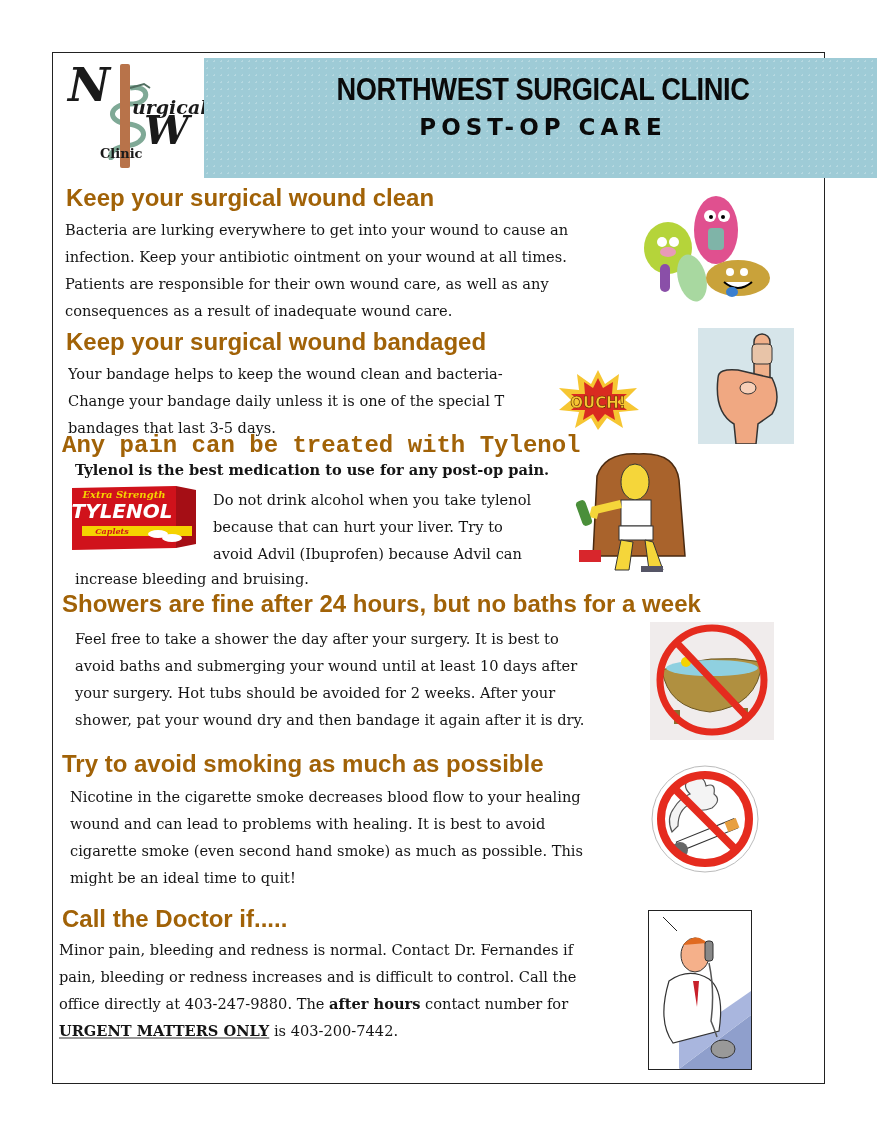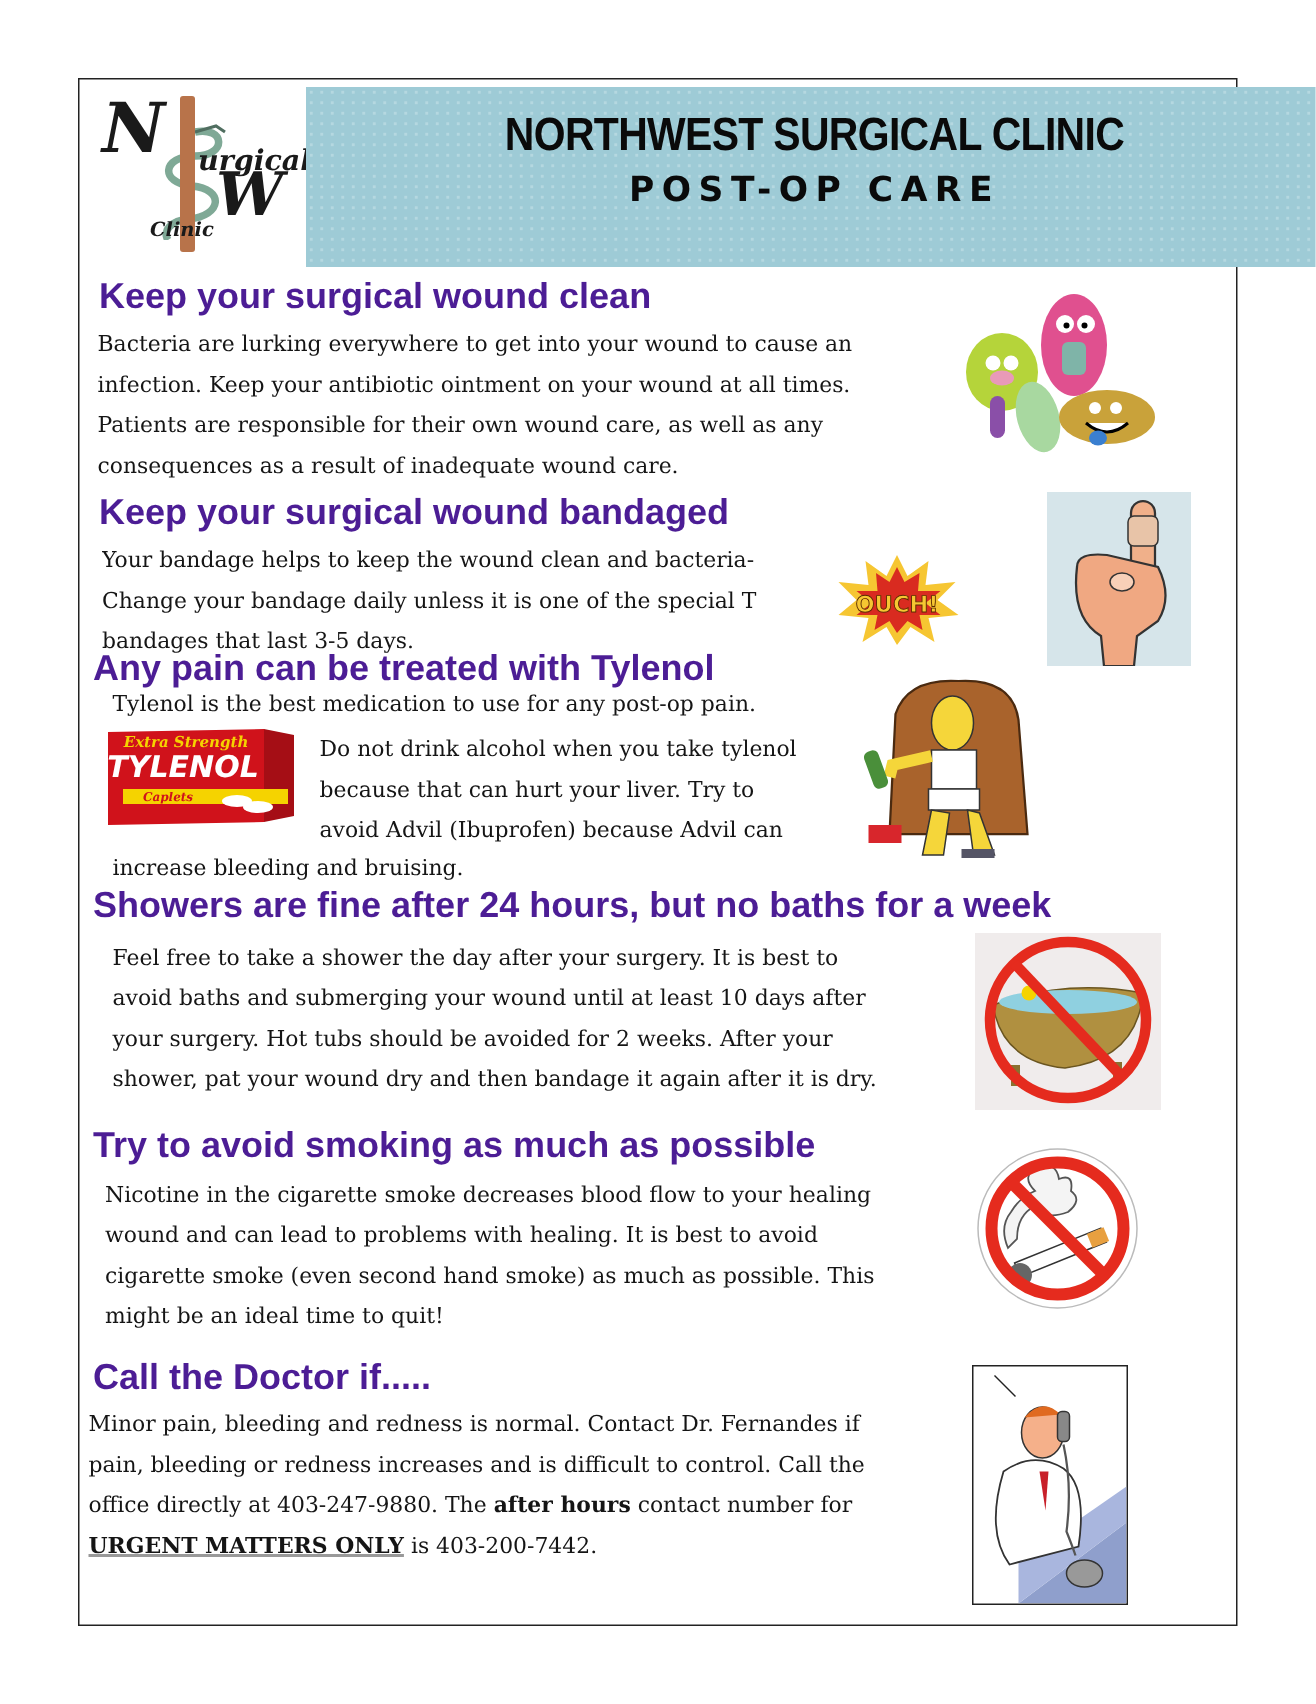--- a/index.html
+++ b/index.html
@@ -5,30 +5,30 @@
   html, body { margin:0; padding:0; background:#ffffff; }
   body { width:877px; height:1136px; position:relative; overflow:hidden; font-family:"DejaVu Serif", serif; color:#111; }
   .page-frame { position:absolute; left:52px; top:52px; width:773px; height:1032px; border:1.5px solid #222; box-sizing:border-box; background:#fff; }
   .abs { position:absolute; }
 
   
   .logo { left:62px; top:58px; width:140px; height:112px; }
   .logo .n { position:absolute; left:6px; top:0px; font-family:"DejaVu Serif", serif; font-style:italic; font-weight:bold; font-size:46px; color:#1a1a1a; }
   .logo .w { position:absolute; left:82px; top:48px; font-family:"DejaVu Serif", serif; font-style:italic; font-weight:bold; font-size:40px; color:#1a1a1a; }
   .logo .surg { position:absolute; left:70px; top:38px; font-family:"DejaVu Serif", serif; font-style:italic; font-weight:bold; font-size:19px; color:#1a1a1a; }
-  .logo .clin { position:absolute; left:38px; top:88px; font-family:"DejaVu Serif", serif; font-style:italic; font-weight:bold; font-size:13px; color:#1a1a1a; }
+  .logo .clin { position:absolute; left:38px; top:88px; font-family:"DejaVu Serif", serif; font-weight:bold; font-size:13px; color:#1a1a1a; }
   .logo .staff { position:absolute; left:58px; top:6px; width:10px; height:104px; background:#b8734a; border-radius:2px; }
   .logo .snake { position:absolute; left:38px; top:16px; width:56px; height:86px; }
 
   
   .banner { left:204px; top:58px; width:678px; height:120px; background:#9ecbd6; background-image:radial-gradient(#b5d8e0 1px, transparent 1px); background-size:7px 7px; }
   .banner-title { position:absolute; left:0; right:0; top:14px; text-align:center; font-family:"Liberation Sans", sans-serif; font-weight:bold; font-size:31px; letter-spacing:-0.5px; transform:scaleX(0.88); color:#0a0a0a; }
   .banner-sub { position:absolute; left:0; right:0; text-align:center; font-family:"DejaVu Sans", sans-serif; font-weight:bold; font-size:23px; letter-spacing:5px; color:#0a0a0a; }
 
-  .h { font-family:"Liberation Sans", sans-serif; font-weight:bold; font-size:24px; color:#4c1d95; white-space:nowrap; }
+  .h { font-family:"Liberation Sans", sans-serif; font-weight:bold; font-size:24px; color:#a16207; white-space:nowrap; }
   .p { font-family:"DejaVu Serif", serif; font-size:14.6px; line-height:27px; color:#151515; white-space:nowrap; }
 
   
   .img { position:absolute; }
   .germs { left:634px; top:186px; width:136px; height:120px; }
   .finger { left:698px; top:328px; width:96px; height:116px; background:#d6e5ea; }
   .ouch { left:555px; top:368px; width:86px; height:64px; }
   .homer { left:575px; top:446px; width:128px; height:130px; }
   .tylenol { left:72px; top:482px; width:134px; height:72px; }
   .bath { left:650px; top:622px; width:124px; height:118px; background:#efeaea; }
@@ -96,22 +96,22 @@
   <text x="43" y="40" text-anchor="middle" font-family="DejaVu Sans, sans-serif" font-weight="bold" font-size="15" fill="#f6c632" stroke="#5a2a00" stroke-width="0.6">OUCH!</text>
 </svg>
 <svg class="img finger" viewBox="0 0 96 116">
   <rect x="0" y="0" width="96" height="116" fill="#d6e5ea"></rect>
   <rect x="56" y="6" width="16" height="52" rx="8" fill="#f0b08a" stroke="#333" stroke-width="1.5"></rect>
   <rect x="54" y="16" width="20" height="20" rx="4" fill="#e8c4a8" stroke="#333" stroke-width="1"></rect>
   <path d="M20 50 Q 20 40, 40 42 L 74 50 Q 84 70, 74 86 L 60 96 L 58 116 L 38 116 L 36 96 Q 16 84, 20 50 Z" fill="#f0a882" stroke="#333" stroke-width="1.5"></path>
   <ellipse cx="50" cy="60" rx="8" ry="6" fill="#f8d0b8" stroke="#333" stroke-width="1"></ellipse>
 </svg>
 
-<div class="abs h" style="left:62px; top:432px;">Any pain can be treated with Tylenol</div>
-<div class="abs p" style="left:75px; top:456px;">Tylenol is the best medication to use for any post-op pain.</div>
+<div class="abs h" style="left:62px; top:432px;font-family:Liberation Mono, monospace;">Any pain can be treated with Tylenol</div>
+<div class="abs p" style="left:75px; top:456px;font-weight:bold;">Tylenol is the best medication to use for any post-op pain.</div>
 <div class="abs p" style="left:213px; top:486px;">
   <div>Do not drink alcohol when you take tylenol</div>
   <div>because that can hurt your liver.  Try to</div>
   <div>avoid Advil (Ibuprofen) because Advil can</div>
 </div>
 <div class="abs p" style="left:75px; top:565px;">increase bleeding and bruising.</div>
 
 <svg class="img tylenol" viewBox="0 0 134 72">
   <polygon points="0,6 104,4 104,66 0,68" fill="#d0121b"></polygon>
   <polygon points="104,4 124,8 124,62 104,66" fill="#a50e15"></polygon>

